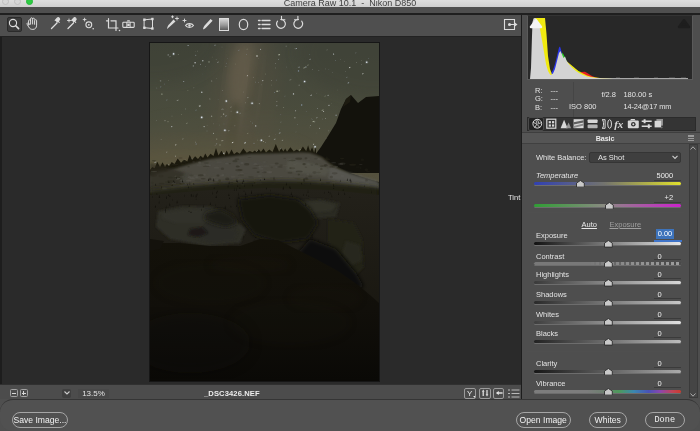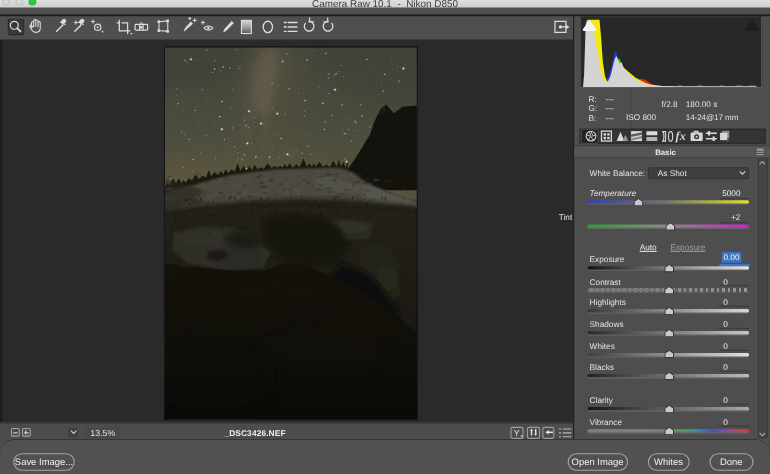--- a/index.html
+++ b/index.html
@@ -1075,16 +1075,16 @@
   <div class="abs" style="left:653.5px;top:387px;width:27.5px;height:1px;background:#3b3b3b;"></div>
   <div class="abs" style="left:534px;top:390px;width:146.5px;height:3px;border-radius:1.5px;background:linear-gradient(90deg,#7d7d7d 0%,#7d7d7d 36%,#6e7f70 47%,#4d9a5c 58%,#3b87b0 68%,#4952b8 78%,#8c46ae 86%,#c04458 94%,#cc3b2e 100%);box-shadow:0 1px 0 rgba(255,255,255,0.18);"></div>
   <svg class="abs" style="left:603.8px;top:387.7px;" width="8.8" height="7.6">
       <path d="M4.4,0.5 L8.3,3.1 L8.3,7.1 L0.5,7.1 L0.5,3.1 Z" fill="#c9c9c9" stroke="#2c2c2c" stroke-width="0.9"></path>
     </svg>
 
   <div class="abs" style="left:0;top:398.6px;width:700px;height:32.4px;background:#515151;border-top:1px solid #353535;border-radius:13px;">
     <div class="abs" style="left:12px;top:12.6px;width:56px;height:15.5px;border:1px solid #a5a5a5;border-radius:8px;color:#f2f2f2;font-size:8.6px;line-height:14px;text-align:center;">Save Image...</div>
     <div class="abs" style="left:515.5px;top:12.6px;width:55.5px;height:15.5px;border:1px solid #a5a5a5;border-radius:8px;color:#f2f2f2;font-size:8.6px;line-height:14px;text-align:center;">Open Image</div>
     <div class="abs" style="left:589px;top:12.6px;width:37.5px;height:15.5px;border:1px solid #a5a5a5;border-radius:8px;color:#f2f2f2;font-size:8.6px;line-height:14px;text-align:center;">Whites</div>
-    <div class="abs" style="left:644.5px;top:12.6px;width:40.5px;height:15.5px;border:1px solid #a5a5a5;border-radius:8px;color:#f2f2f2;font-size:8.6px;line-height:14px;text-align:center;">Done</div>
+    <div class="abs" style="left:644.5px;top:12.6px;width:40.5px;height:15.5px;border:1px solid #a5a5a5;border-radius:8px;color:#f2f2f2;font-size:8.6px;line-height:14px;text-align:center;font-family:Liberation Mono, monospace;">Done</div>
   </div>
 
 </div>
 
 </body></html>

